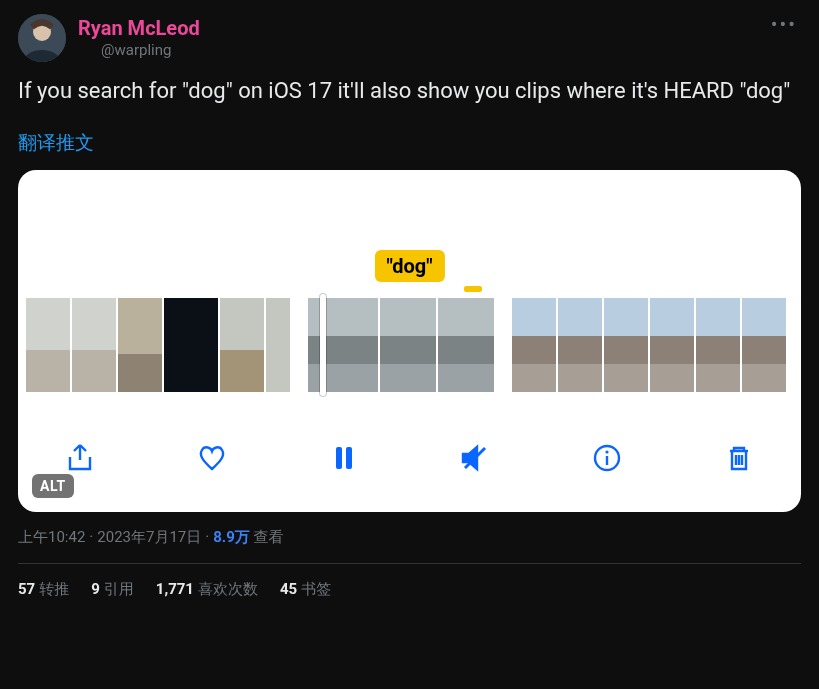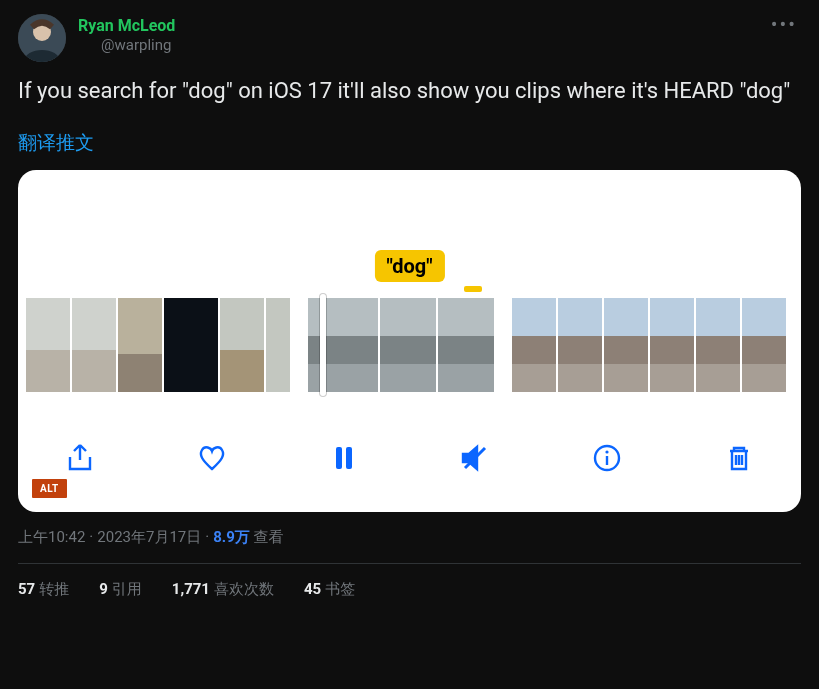--- a/index.html
+++ b/index.html
@@ -30,22 +30,22 @@
   }
   .avatar svg { width: 100%; height: 100%; display: block; }
   .names {
     display: flex;
     flex-direction: column;
     line-height: 1.25;
     margin-top: 2px;
   }
   .display-name {
     font-weight: 700;
-    font-size: 16px;
-    color: #22c55e;
+    font-size: 20px;
+    color: #ec4899;
   }
   .handle {
     color: #71767b;
     font-size: 15px;
     margin-left: 23px;
   }
   .more {
     position: absolute;
     top: 12px;
     right: 22px;
@@ -158,46 +158,46 @@
     color: #0b66ff;
     cursor: pointer;
   }
   .tbtn svg { width: 32px; height: 32px; stroke: #0b66ff; fill: none; stroke-width: 2.4; }
   .tbtn.pause svg rect { fill: #0b66ff; stroke: none; }
   .tbtn.mute svg { fill: #0b66ff; stroke: #0b66ff; }
   .alt-badge {
     position: absolute;
     left: 14px;
     bottom: 14px;
-    background: #c2410c;
+    background: #737373;
     color: #fff;
-    font-size: 10px;
+    font-size: 14px;
     font-weight: 700;
     padding: 4px 8px;
-    border-radius: 1px;
+    border-radius: 6px;
     letter-spacing: .5px;
     cursor: pointer;
   }
   
   .meta {
     margin-top: 16px;
     font-size: 15px;
     color: #71767b;
     display: flex;
     align-items: center;
     gap: 4px;
   }
   .meta .views b { color: #3b82f6; font-weight: 700; }
   .divider {
     border-top: 1px solid #2f3336;
     margin-top: 16px;
   }
   .stats {
     display: flex;
-    gap: 30px;
+    gap: 22px;
     padding: 16px 0 0 0;
     font-size: 15px;
     color: #71767b;
   }
   .stats .stat b { color: #e7e9ea; font-weight: 700; margin-right: 4px; }
   .stat { cursor: pointer; }
 </style>
 </head>
 <body>
 

